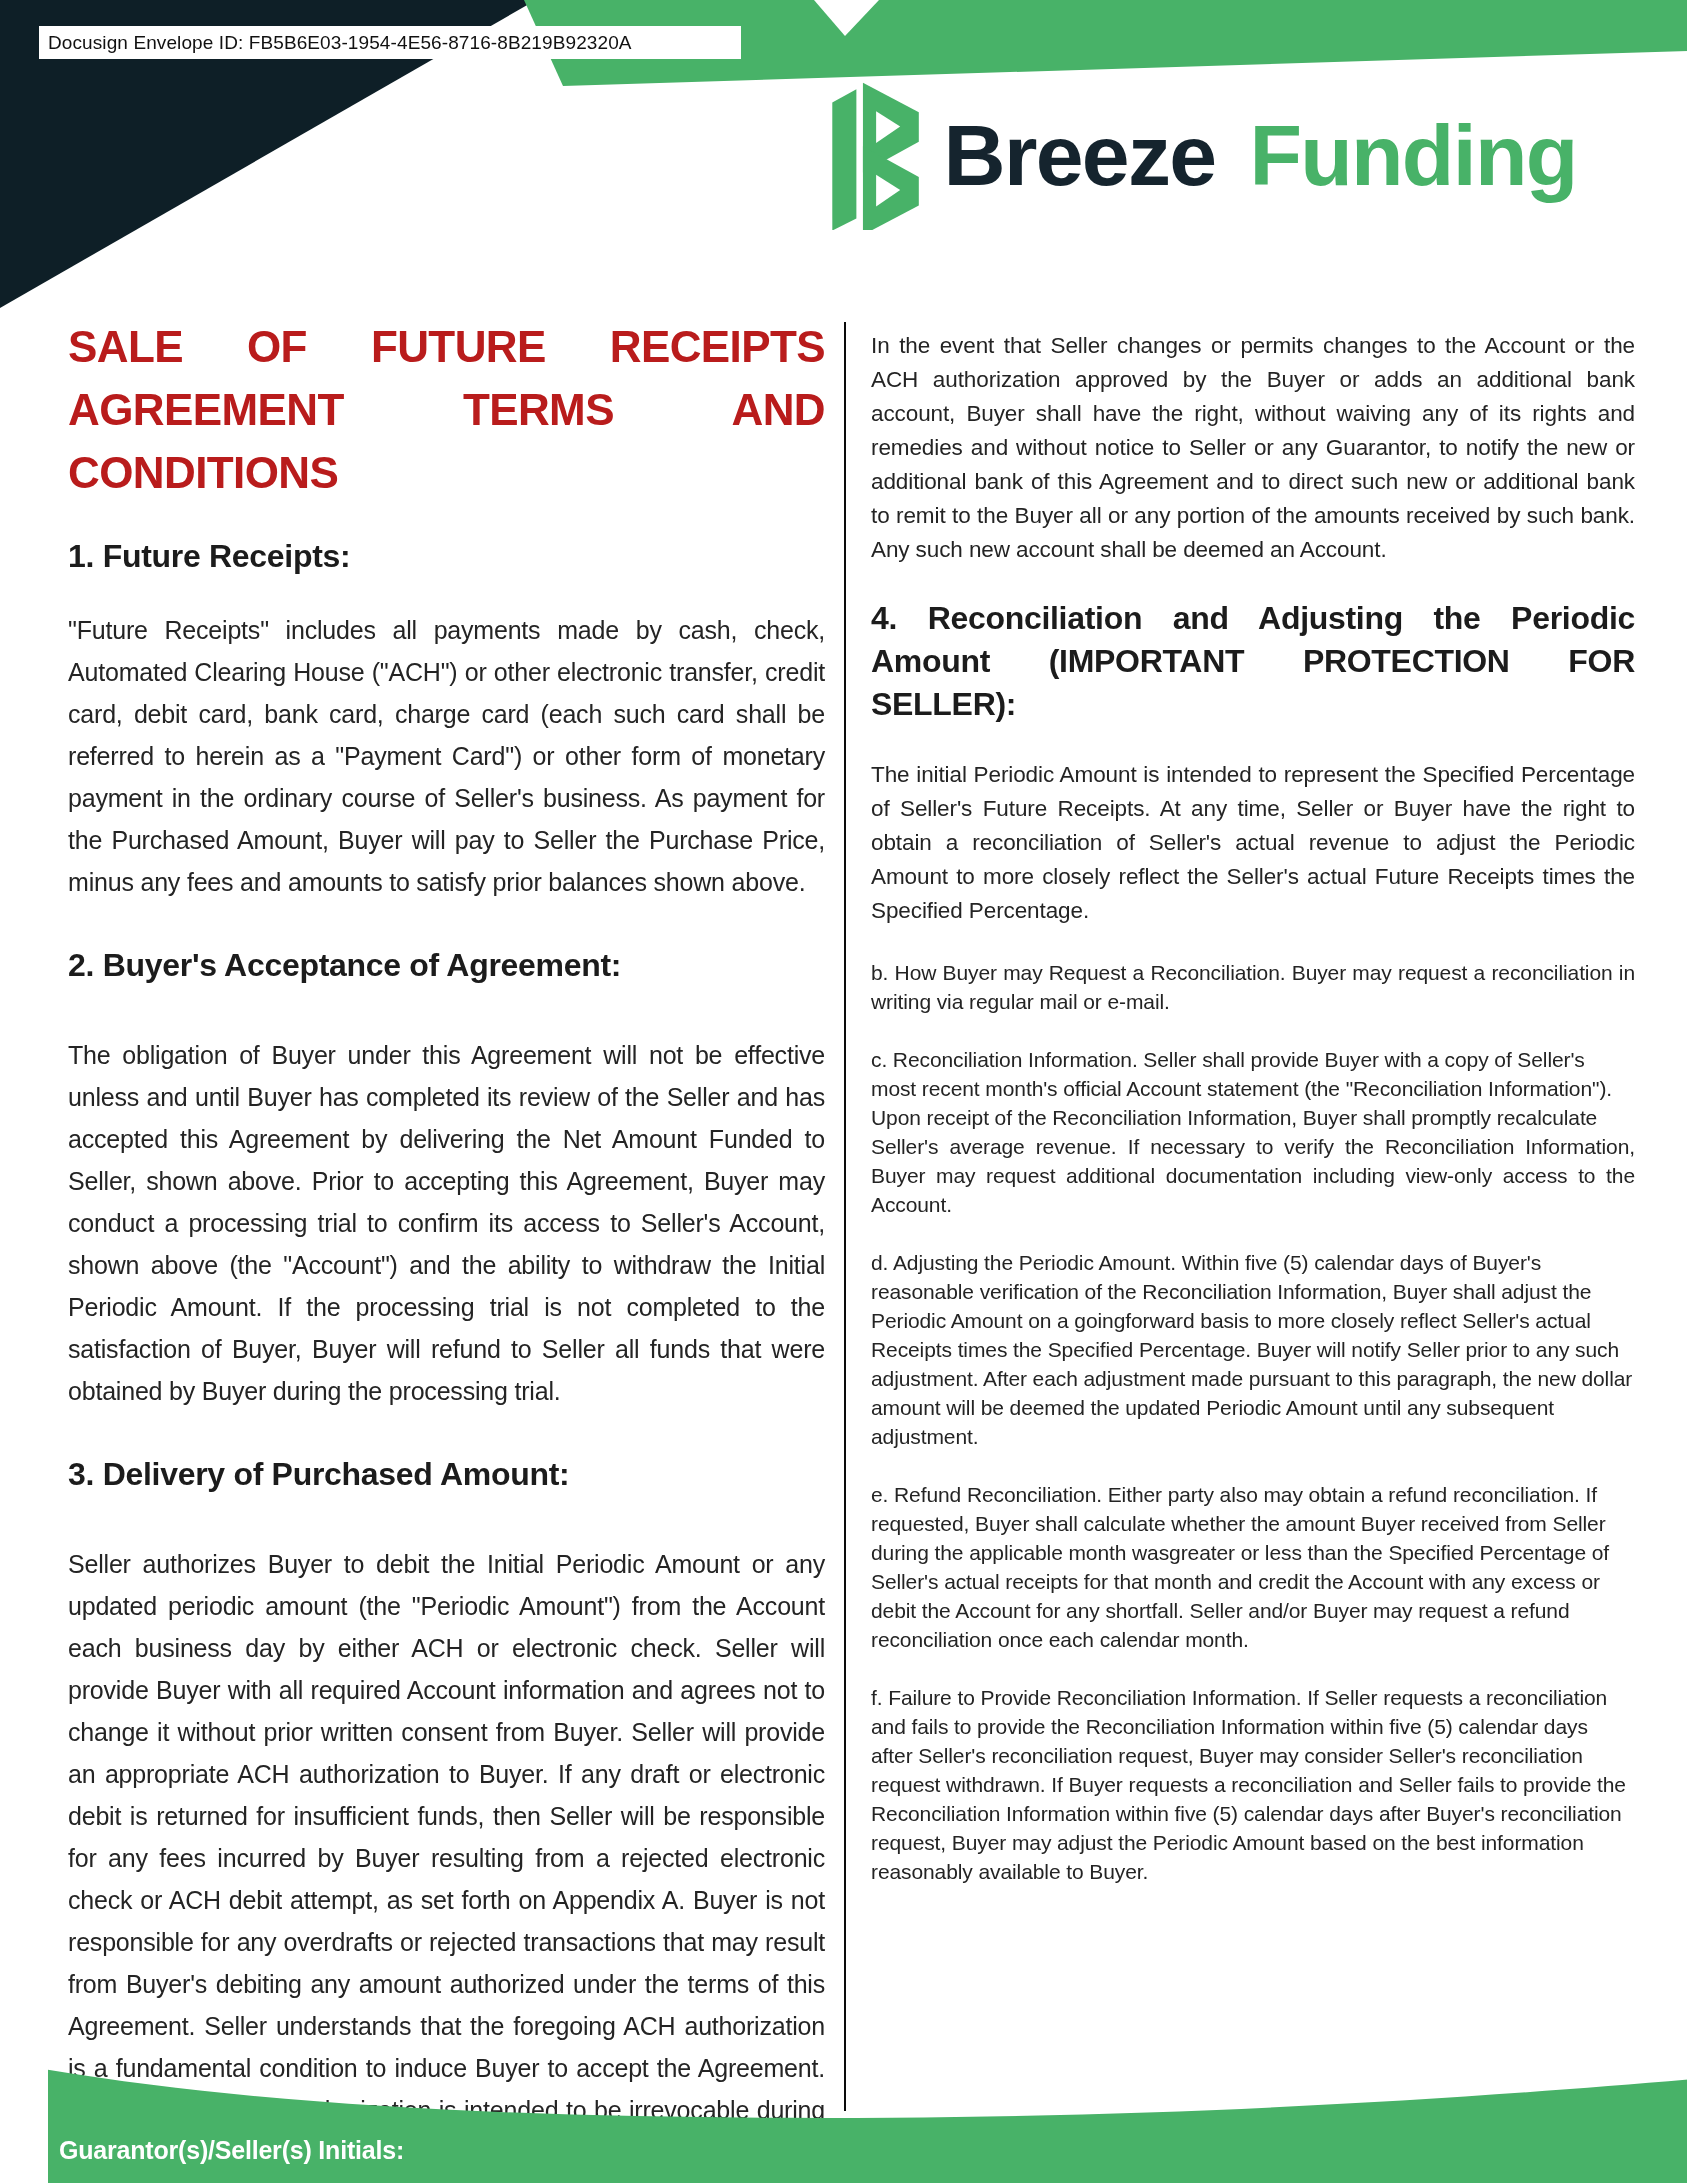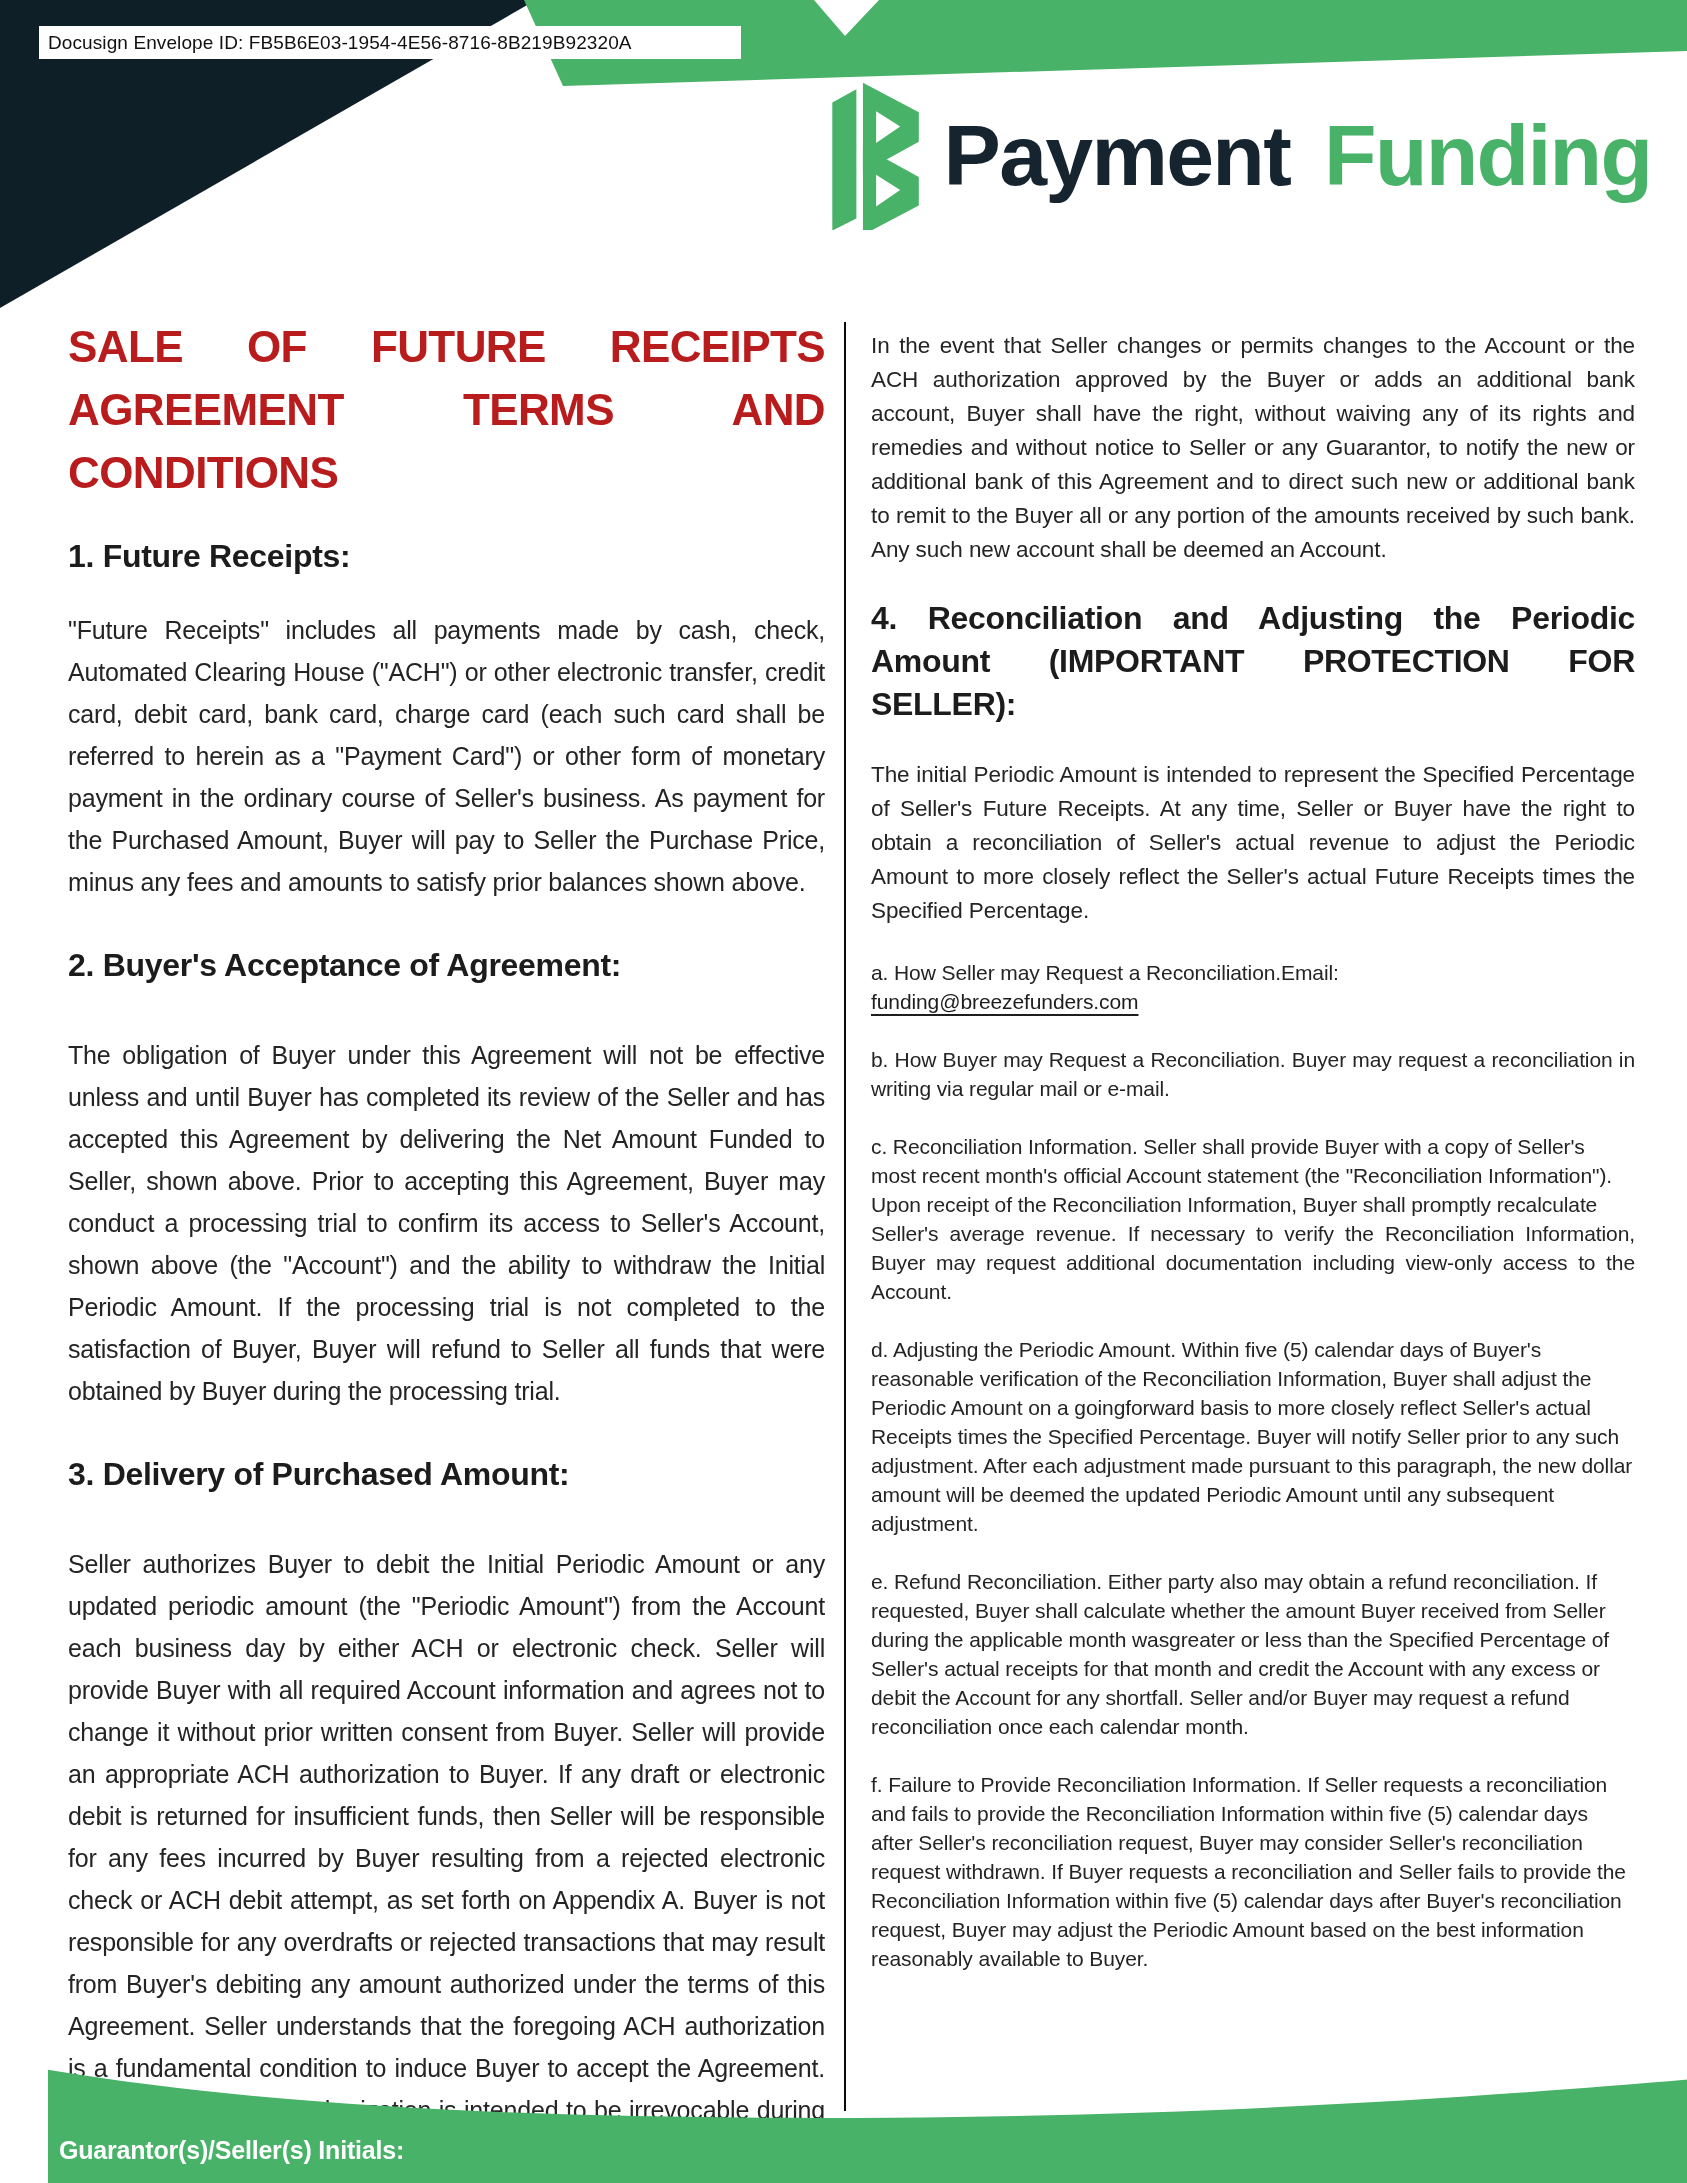--- a/index.html
+++ b/index.html
@@ -101,44 +101,40 @@
 <div class="docusign">Docusign Envelope ID: FB5B6E03-1954-4E56-8716-8B219B92320A</div>
 
 <div class="logo">
   <svg class="logo-mark" viewBox="0 0 210 272" xmlns="http://www.w3.org/2000/svg">
     <polygon points="48,40 92,16 92,252 48,274" fill="#48b268"></polygon>
     <polygon points="104,4 206,58 206,112 104,168" fill="#48b268"></polygon>
     <polygon points="128,56 172,84 128,114" fill="#ffffff"></polygon>
     <polygon points="104,120 206,176 206,228 104,282" fill="#48b268"></polygon>
     <polygon points="128,172 172,200 128,230" fill="#ffffff"></polygon>
   </svg>
-  <div class="logo-text"><span class="logo-brand">Payment</span><span class="logo-suffix">Funding</span></div>
+  <div class="logo-text"><span class="logo-brand">Breeze</span><span class="logo-suffix">Funding</span></div>
 </div>
 
 <div class="divider"></div>
 
 <div class="col-left">
   <div class="h1">SALE OF FUTURE RECEIPTS AGREEMENT TERMS AND CONDITIONS</div>
   <div class="h2-l">1. Future Receipts:</div>
   <div class="body-l">"Future Receipts" includes all payments made by cash, check, Automated Clearing House ("ACH") or other electronic transfer, credit card, debit card, bank card, charge card (each such card shall be referred to herein as a "Payment Card") or other form of monetary payment in the ordinary course of Seller's business. As payment for the Purchased Amount, Buyer will pay to Seller the Purchase Price, minus any fees and amounts to satisfy prior balances shown above.</div>
   <div class="h2-l gap-lg">2. Buyer's Acceptance of Agreement:</div>
   <div class="body-l">The obligation of Buyer under this Agreement will not be effective unless and until Buyer has completed its review of the Seller and has accepted this Agreement by delivering the Net Amount Funded to Seller, shown above. Prior to accepting this Agreement, Buyer may conduct a processing trial to confirm its access to Seller's Account, shown above (the "Account") and the ability to withdraw the Initial Periodic Amount. If the processing trial is not completed to the satisfaction of Buyer, Buyer will refund to Seller all funds that were obtained by Buyer during the processing trial.</div>
   <div class="h2-l gap-lg">3. Delivery of Purchased Amount:</div>
   <div class="body-l">Seller authorizes Buyer to debit the Initial Periodic Amount or any updated periodic amount (the "Periodic Amount") from the Account each business day by either ACH or electronic check. Seller will provide Buyer with all required Account information and agrees not to change it without prior written consent from Buyer. Seller will provide an appropriate ACH authorization to Buyer. If any draft or electronic debit is returned for insufficient funds, then Seller will be responsible for any fees incurred by Buyer resulting from a rejected electronic check or ACH debit attempt, as set forth on Appendix A. Buyer is not responsible for any overdrafts or rejected transactions that may result from Buyer's debiting any amount authorized under the terms of this Agreement. Seller understands that the foregoing ACH authorization is a fundamental condition to induce Buyer to accept the Agreement. Consequently, such authorization is intended to be irrevocable during the course of this Agreement.</div>
 </div>
 
 <div class="col-right">
   <div class="body-r">In the event that Seller changes or permits changes to the Account or the ACH authorization approved by the Buyer or adds an additional bank account, Buyer shall have the right, without waiving any of its rights and remedies and without notice to Seller or any Guarantor, to notify the new or additional bank of this Agreement and to direct such new or additional bank to remit to the Buyer all or any portion of the amounts received by such bank. Any such new account shall be deemed an Account.</div>
   <div class="h2-r">4. Reconciliation and Adjusting the Periodic Amount (IMPORTANT PROTECTION FOR SELLER):</div>
   <div class="body-r">The initial Periodic Amount is intended to represent the Specified Percentage of Seller's Future Receipts. At any time, Seller or Buyer have the right to obtain a reconciliation of Seller's actual revenue to adjust the Periodic Amount to more closely reflect the Seller's actual Future Receipts times the Specified Percentage.</div>
 
-  <div class="item just">
-    <span>a. How Seller may Request a Reconciliation.Email:</span><br>
-    <a href="#" class="email-link">funding@breezefunders.com</a>
-  </div>
 
   <div class="item just">b. How Buyer may Request a Reconciliation. Buyer may request a reconciliation in writing via regular mail or e-mail.</div>
 
   <div class="item">
     <div>c. Reconciliation Information. Seller shall provide Buyer with a copy of Seller's most recent month's official Account statement (the "Reconciliation Information"). Upon receipt of the Reconciliation Information, Buyer shall promptly recalculate</div>
     <div class="just">Seller's average revenue. If necessary to verify the Reconciliation Information, Buyer may request additional documentation including view-only access to the Account.</div>
   </div>
 
   <div class="item">d. Adjusting the Periodic Amount. Within five (5) calendar days of Buyer's reasonable verification of the Reconciliation Information, Buyer shall adjust the Periodic Amount on a goingforward basis to more closely reflect Seller's actual Receipts times the Specified Percentage. Buyer will notify Seller prior to any such adjustment. After each adjustment made pursuant to this paragraph, the new dollar amount will be deemed the updated Periodic Amount until any subsequent adjustment.</div>
   <div class="item">e. Refund Reconciliation. Either party also may obtain a refund reconciliation. If requested, Buyer shall calculate whether the amount Buyer received from Seller during the applicable month wasgreater or less than the Specified Percentage of Seller's actual receipts for that month and credit the Account with any excess or debit the Account for any shortfall. Seller and/or Buyer may request a refund reconciliation once each calendar month.</div>

